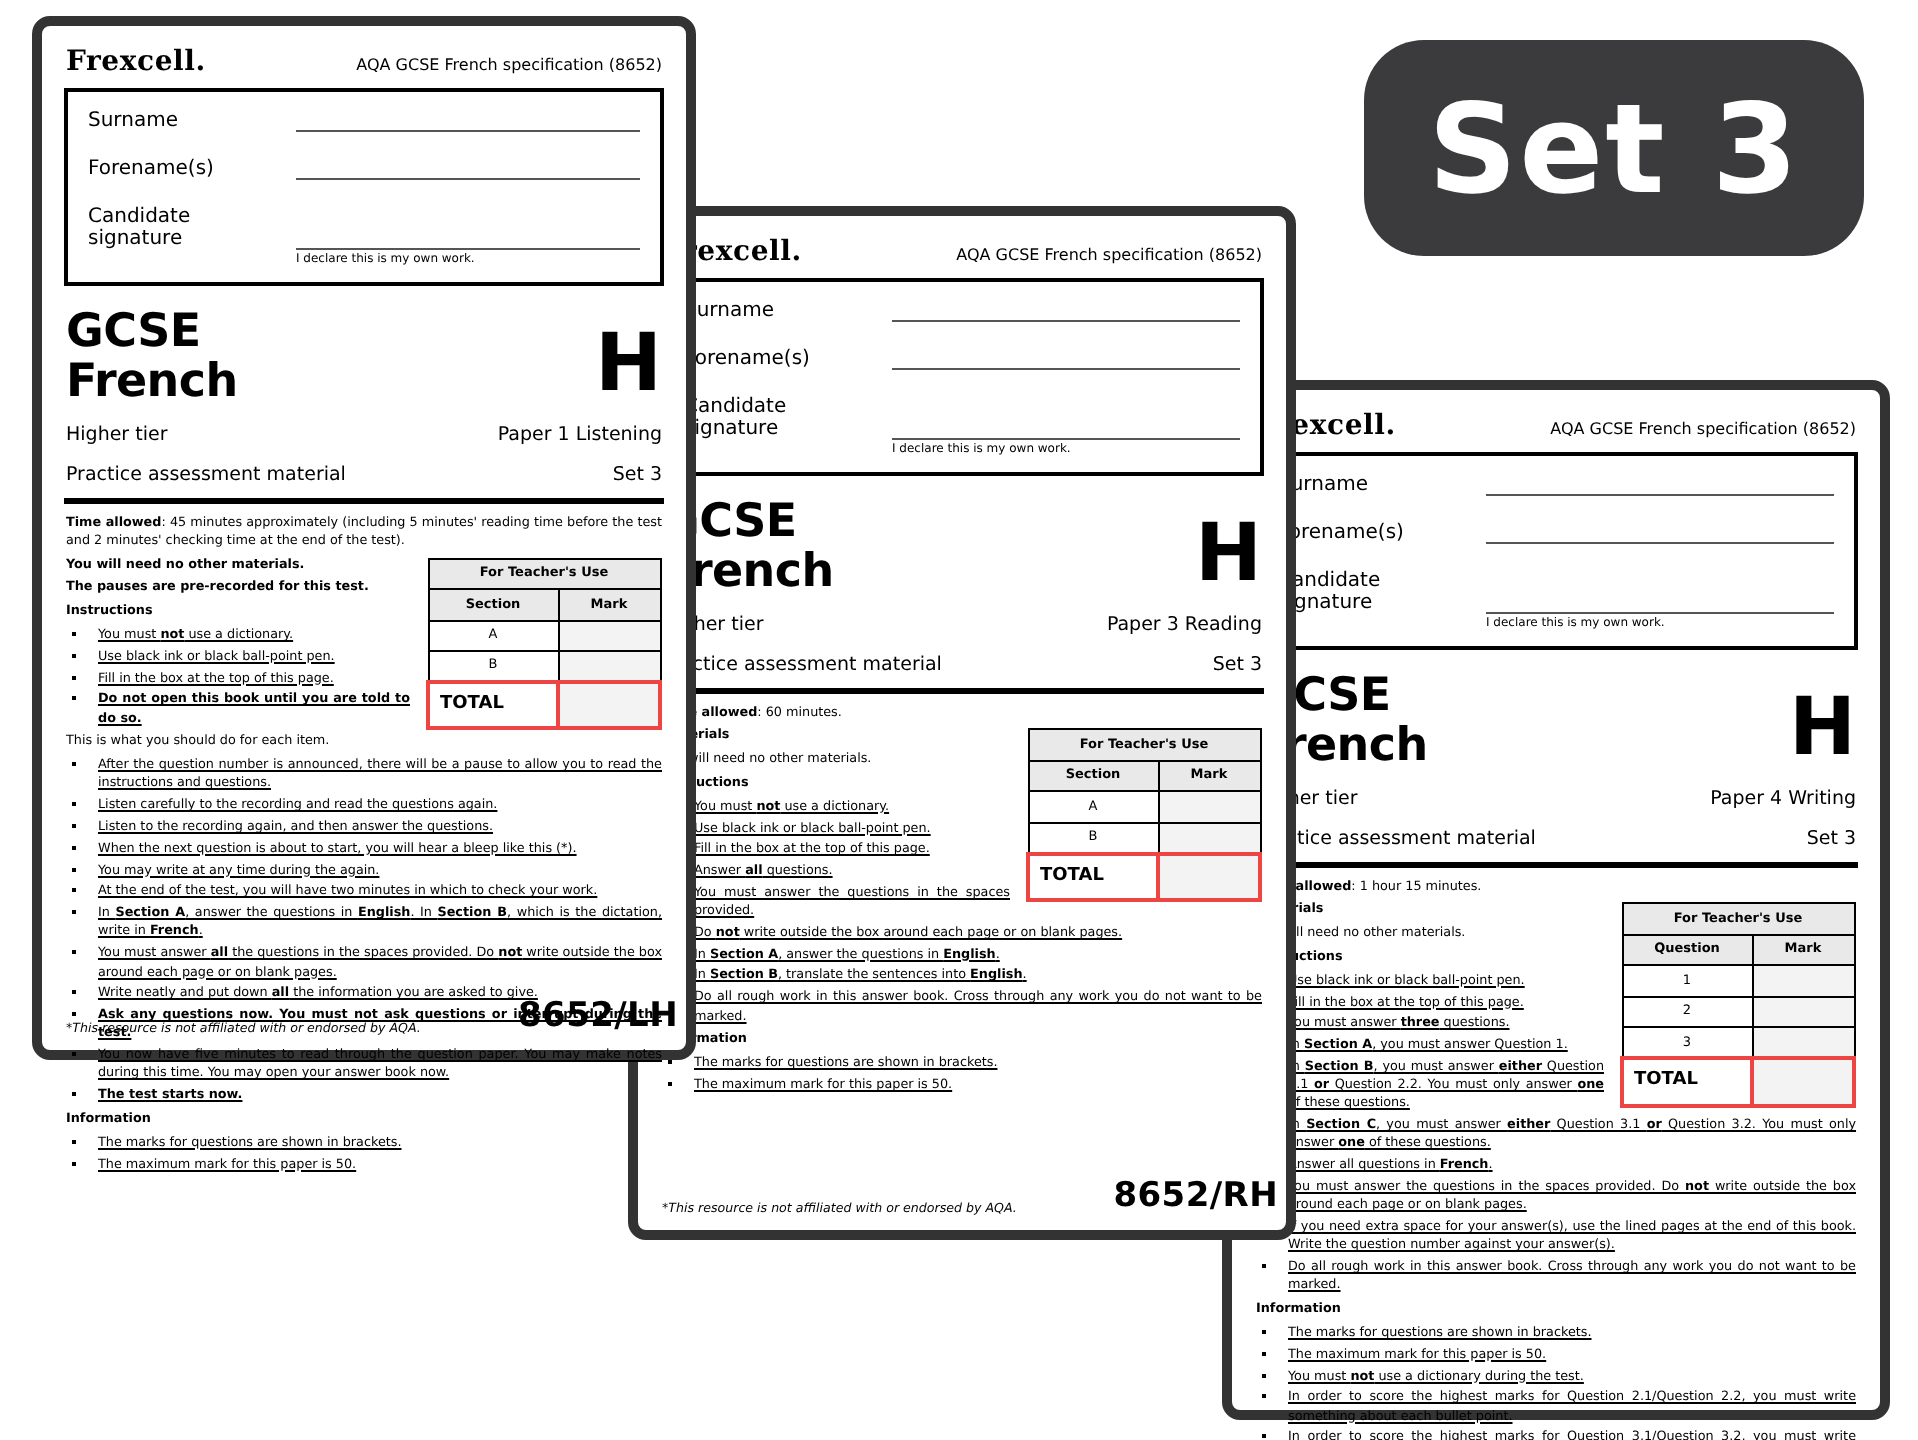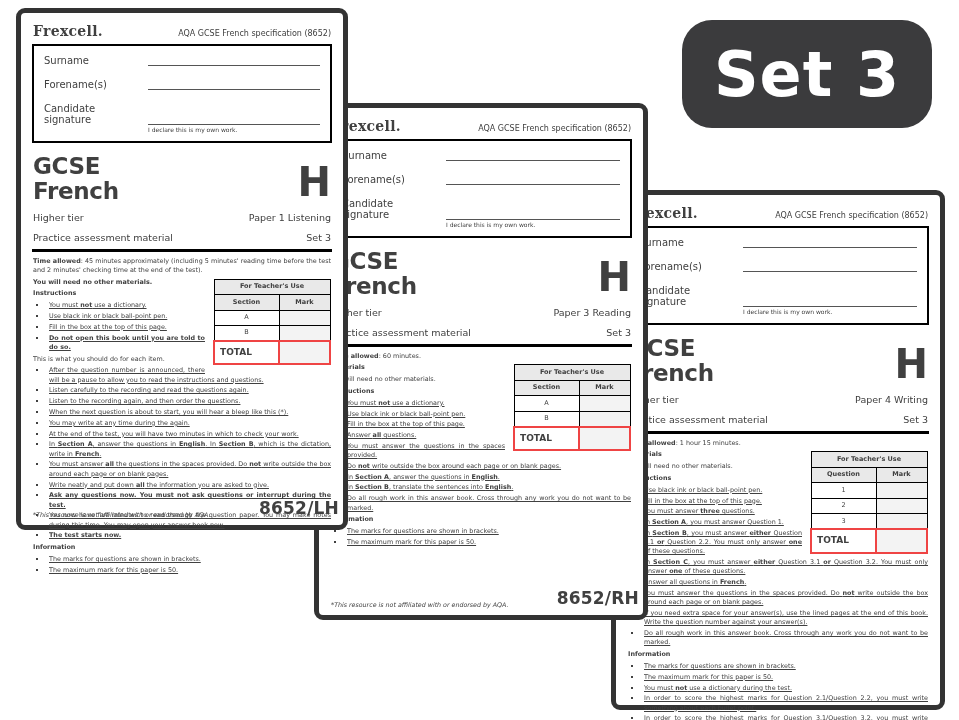--- a/index.html
+++ b/index.html
@@ -4,21 +4,21 @@
 <style>
   html,body{margin:0;padding:0;}
   body{
     width:959px;height:720px;position:relative;overflow:hidden;
     background:#ffffff;
     font-family:"DejaVu Sans","Liberation Sans",sans-serif;
     -webkit-font-smoothing:antialiased;
   }
   .paper{
     position:absolute;background:#fff;border:5px solid #333;border-radius:9px;
-    box-sizing:border-box;padding:8px 11px;color:#404040;
+    box-sizing:border-box;padding:8px 11px;color:#000000;
   }
   .paper-header{display:flex;justify-content:space-between;align-items:baseline;padding:2px 1px 5px 1px;}
   .logo{font-family:"DejaVu Serif","Liberation Serif",serif;font-weight:700;font-size:14px;letter-spacing:.3px;}
   .spec{font-size:8px;white-space:nowrap;}
   .spec .b{font-weight:400;padding-left:12px;}
   .candidate-box{border:2px solid #000;padding:9px 10px 5px 10px;}
   .field-row{display:flex;align-items:flex-end;margin-bottom:13px;}
   .field-row.last{margin-bottom:1px;}
   .field-label{font-size:10px;width:98px;flex:none;}
   .field-line{flex:1;border-bottom:1px solid #555;height:9px;margin-left:6px;}
@@ -114,32 +114,33 @@
           </tr>
         </tbody>
       <tbody>
           <tr class="total-row">
         <td class="total-label">TOTAL</td>
         <td class="mark-cell"></td>
       </tr>
     </tbody>
       </table>
     <p><b>You will need no other materials.</b></p>
+    <p><b>The pauses are pre-recorded for this test.</b></p>
     <p class="bh">Instructions</p>
     <ul class="bullets">
         <li>You must <b>not</b> use a dictionary.</li>
         <li>Use black ink or black ball-point pen.</li>
         <li>Fill in the box at the top of this page.</li>
         <li><b>Do not open this book until you are told to do so.</b></li>
       </ul>
     <p>This is what you should do for each item.</p>
     <ul class="bullets">
         <li>After the question number is announced, there will be a pause to allow you to read the instructions and questions.</li>
         <li>Listen carefully to the recording and read the questions again.</li>
-        <li>Listen to the recording again, and then order the questions.</li>
+        <li>Listen to the recording again, and then answer the questions.</li>
         <li>When the next question is about to start, you will hear a bleep like this (*).</li>
         <li>You may write at any time during the again.</li>
         <li>At the end of the test, you will have two minutes in which to check your work.</li>
         <li>In <b>Section A</b>, answer the questions in <b>English</b>. In <b>Section B</b>, which is the dictation, write in <b>French</b>.</li>
         <li>You must answer <b>all</b> the questions in the spaces provided. Do <b>not</b> write outside the box around each page or on blank pages.</li>
         <li>Write neatly and put down <b>all</b> the information you are asked to give.</li>
         <li><b>Ask any questions now. You must not ask questions or interrupt during the test.</b></li>
         <li>You now have five minutes to read through the question paper. You may make notes during this time. You may open your answer book now.</li>
         <li><b>The test starts now.</b></li>
       </ul>

